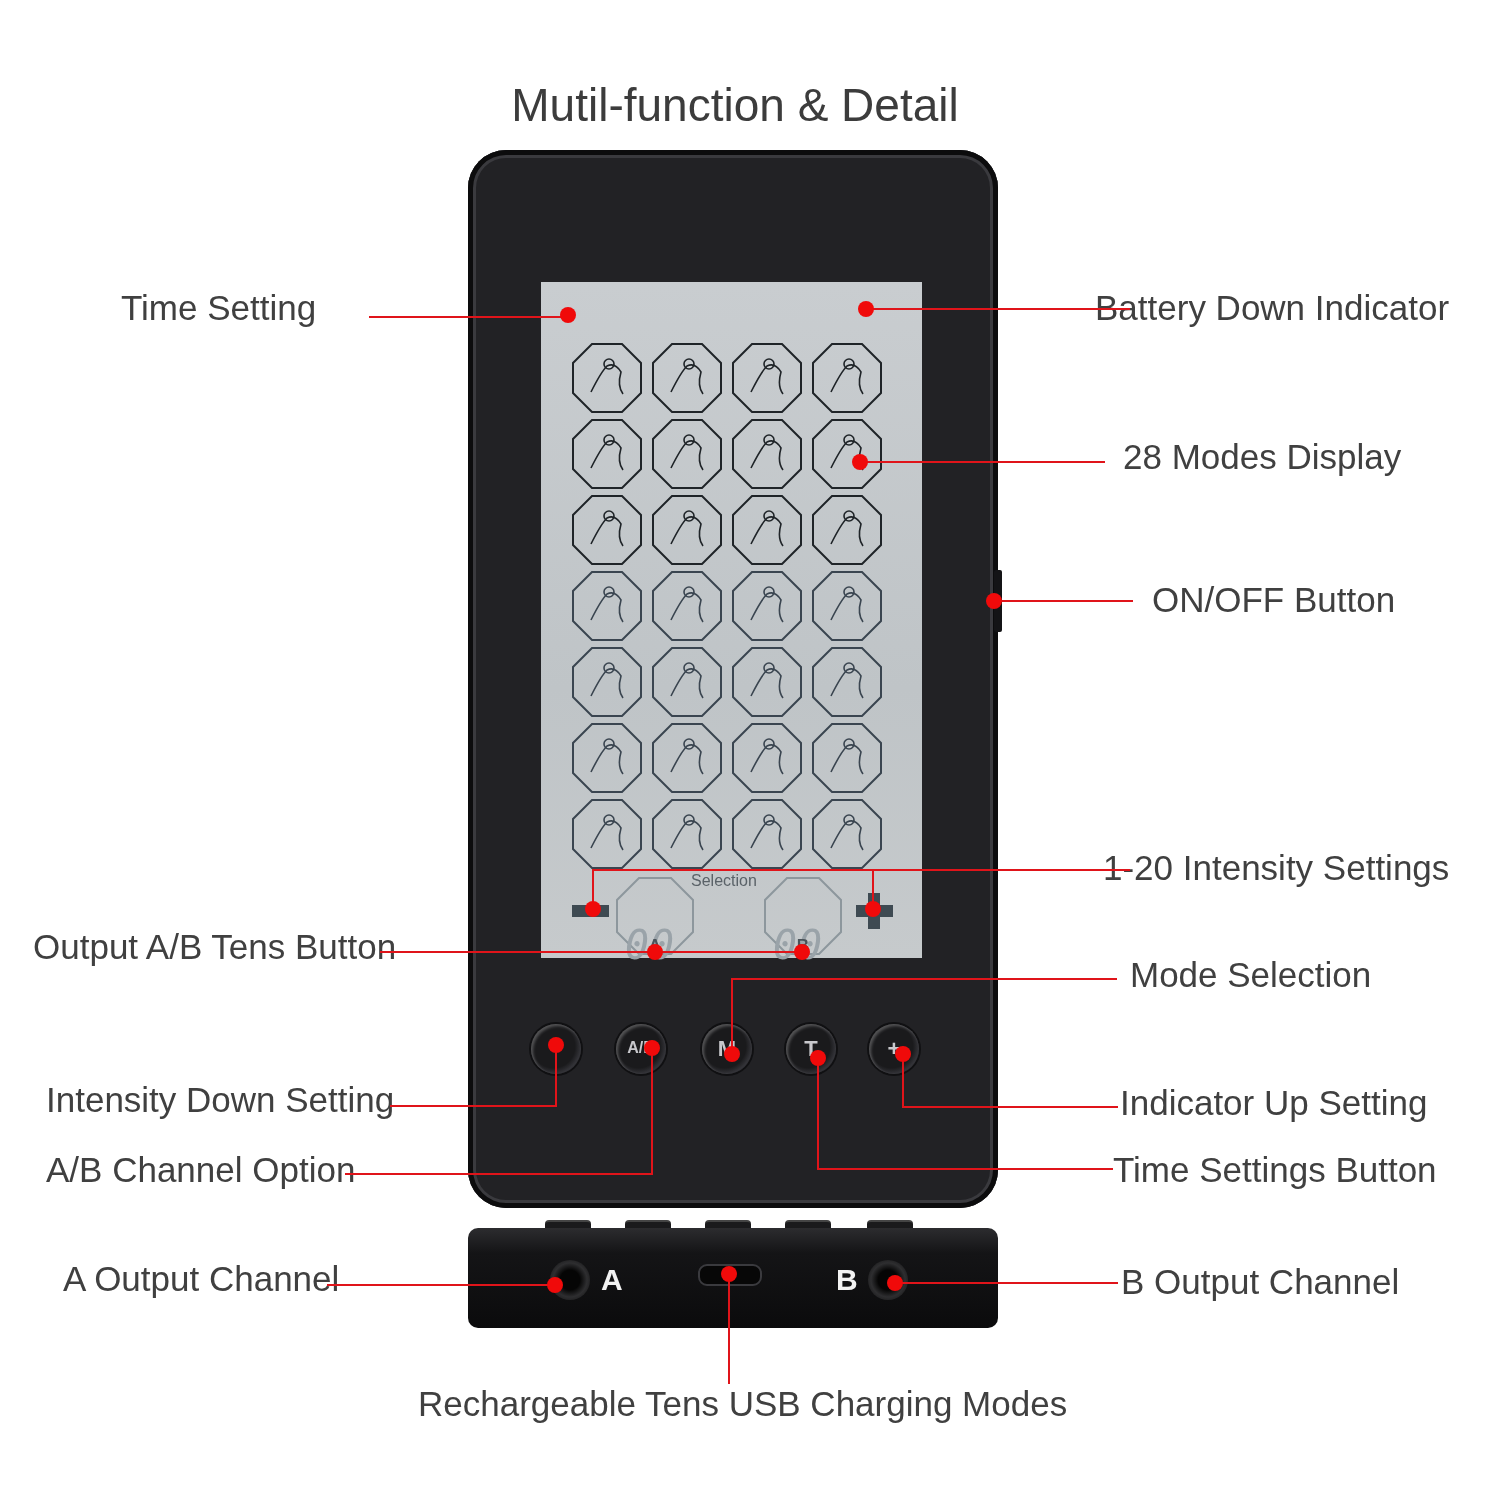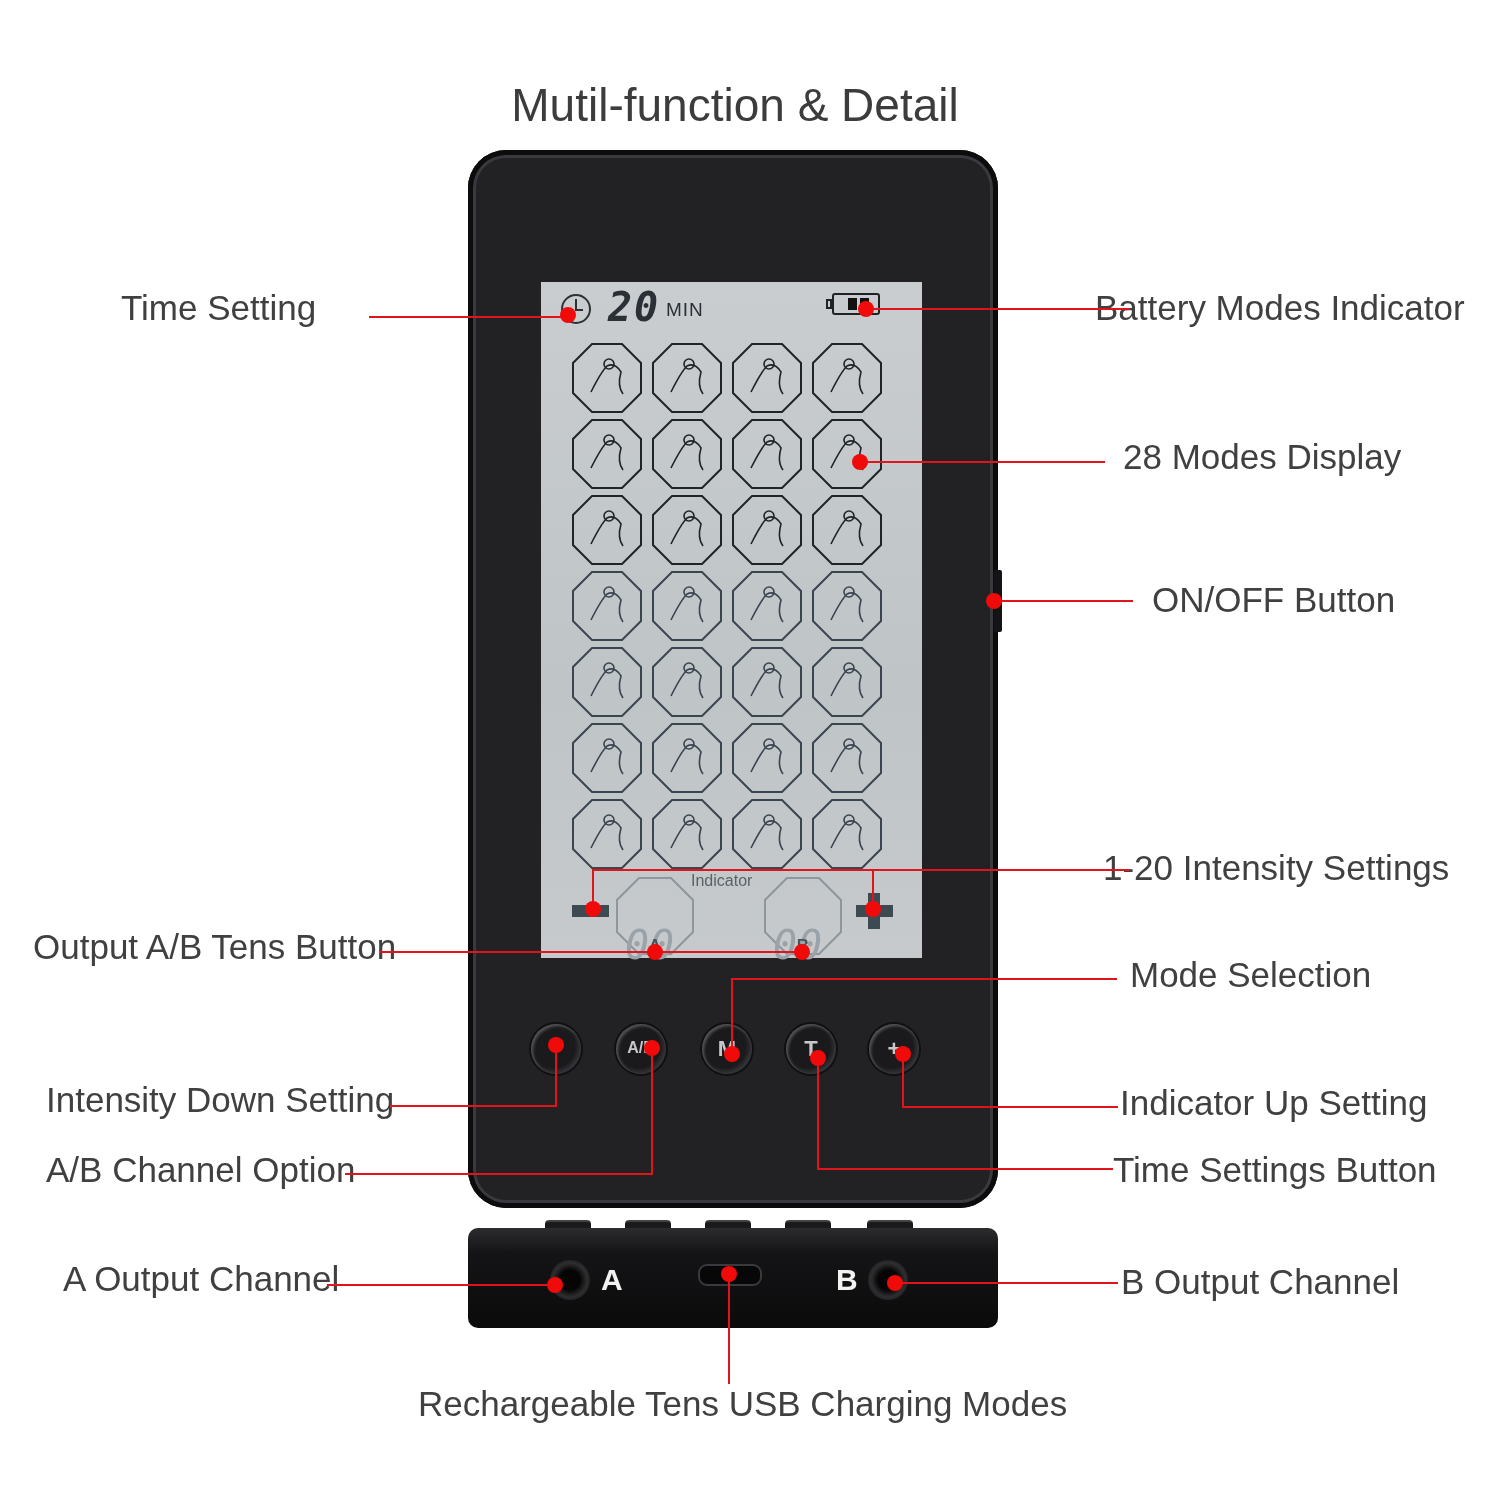--- a/index.html
+++ b/index.html
@@ -43,232 +43,222 @@
 </style>
 </head>
 <body>
 
 <div class="title">Mutil-function &amp; Detail</div>
 
 <div class="device"></div>
 <div class="side-btn"></div>
 
 <div class="lcd">
-  <div class="lcd-top">
-    <div class="clock"></div>
-    <div class="seg time-digits">20</div>
-    <div class="time-unit">MIN</div>
-    <div class="battery">
-      <div class="nub"></div>
-      <div class="bar" style="left:14px"></div>
-      <div class="bar" style="left:26px"></div>
+
+  <div class="modes" id="modes">
+      <div class="oct">
+        <svg viewBox="0 0 72 72">
+          <polygon points="21,2 51,2 70,21 70,51 51,70 21,70 2,51 2,21" fill="none" stroke="#1f2428" stroke-width="2"></polygon>
+          <path d="M20 50 Q30 30 36 24 Q44 20 50 30 Q46 44 52 52" fill="none" stroke="#1f2428" stroke-width="1.6"></path>
+          <circle cx="38" cy="22" r="5" fill="none" stroke="#1f2428" stroke-width="1.6"></circle>
+        </svg>
+      </div>
+      <div class="oct">
+        <svg viewBox="0 0 72 72">
+          <polygon points="21,2 51,2 70,21 70,51 51,70 21,70 2,51 2,21" fill="none" stroke="#1f2428" stroke-width="2"></polygon>
+          <path d="M20 50 Q30 30 36 24 Q44 20 50 30 Q46 44 52 52" fill="none" stroke="#1f2428" stroke-width="1.6"></path>
+          <circle cx="38" cy="22" r="5" fill="none" stroke="#1f2428" stroke-width="1.6"></circle>
+        </svg>
+      </div>
+      <div class="oct">
+        <svg viewBox="0 0 72 72">
+          <polygon points="21,2 51,2 70,21 70,51 51,70 21,70 2,51 2,21" fill="none" stroke="#1f2428" stroke-width="2"></polygon>
+          <path d="M20 50 Q30 30 36 24 Q44 20 50 30 Q46 44 52 52" fill="none" stroke="#1f2428" stroke-width="1.6"></path>
+          <circle cx="38" cy="22" r="5" fill="none" stroke="#1f2428" stroke-width="1.6"></circle>
+        </svg>
+      </div>
+      <div class="oct">
+        <svg viewBox="0 0 72 72">
+          <polygon points="21,2 51,2 70,21 70,51 51,70 21,70 2,51 2,21" fill="none" stroke="#1f2428" stroke-width="2"></polygon>
+          <path d="M20 50 Q30 30 36 24 Q44 20 50 30 Q46 44 52 52" fill="none" stroke="#1f2428" stroke-width="1.6"></path>
+          <circle cx="38" cy="22" r="5" fill="none" stroke="#1f2428" stroke-width="1.6"></circle>
+        </svg>
+      </div>
+      <div class="oct">
+        <svg viewBox="0 0 72 72">
+          <polygon points="21,2 51,2 70,21 70,51 51,70 21,70 2,51 2,21" fill="none" stroke="#1f2428" stroke-width="2"></polygon>
+          <path d="M20 50 Q30 30 36 24 Q44 20 50 30 Q46 44 52 52" fill="none" stroke="#1f2428" stroke-width="1.6"></path>
+          <circle cx="38" cy="22" r="5" fill="none" stroke="#1f2428" stroke-width="1.6"></circle>
+        </svg>
+      </div>
+      <div class="oct">
+        <svg viewBox="0 0 72 72">
+          <polygon points="21,2 51,2 70,21 70,51 51,70 21,70 2,51 2,21" fill="none" stroke="#1f2428" stroke-width="2"></polygon>
+          <path d="M20 50 Q30 30 36 24 Q44 20 50 30 Q46 44 52 52" fill="none" stroke="#1f2428" stroke-width="1.6"></path>
+          <circle cx="38" cy="22" r="5" fill="none" stroke="#1f2428" stroke-width="1.6"></circle>
+        </svg>
+      </div>
+      <div class="oct">
+        <svg viewBox="0 0 72 72">
+          <polygon points="21,2 51,2 70,21 70,51 51,70 21,70 2,51 2,21" fill="none" stroke="#1f2428" stroke-width="2"></polygon>
+          <path d="M20 50 Q30 30 36 24 Q44 20 50 30 Q46 44 52 52" fill="none" stroke="#1f2428" stroke-width="1.6"></path>
+          <circle cx="38" cy="22" r="5" fill="none" stroke="#1f2428" stroke-width="1.6"></circle>
+        </svg>
+      </div>
+      <div class="oct">
+        <svg viewBox="0 0 72 72">
+          <polygon points="21,2 51,2 70,21 70,51 51,70 21,70 2,51 2,21" fill="none" stroke="#1f2428" stroke-width="2"></polygon>
+          <path d="M20 50 Q30 30 36 24 Q44 20 50 30 Q46 44 52 52" fill="none" stroke="#1f2428" stroke-width="1.6"></path>
+          <circle cx="38" cy="22" r="5" fill="none" stroke="#1f2428" stroke-width="1.6"></circle>
+        </svg>
+      </div>
+      <div class="oct">
+        <svg viewBox="0 0 72 72">
+          <polygon points="21,2 51,2 70,21 70,51 51,70 21,70 2,51 2,21" fill="none" stroke="#1f2428" stroke-width="2"></polygon>
+          <path d="M20 50 Q30 30 36 24 Q44 20 50 30 Q46 44 52 52" fill="none" stroke="#1f2428" stroke-width="1.6"></path>
+          <circle cx="38" cy="22" r="5" fill="none" stroke="#1f2428" stroke-width="1.6"></circle>
+        </svg>
+      </div>
+      <div class="oct">
+        <svg viewBox="0 0 72 72">
+          <polygon points="21,2 51,2 70,21 70,51 51,70 21,70 2,51 2,21" fill="none" stroke="#1f2428" stroke-width="2"></polygon>
+          <path d="M20 50 Q30 30 36 24 Q44 20 50 30 Q46 44 52 52" fill="none" stroke="#1f2428" stroke-width="1.6"></path>
+          <circle cx="38" cy="22" r="5" fill="none" stroke="#1f2428" stroke-width="1.6"></circle>
+        </svg>
+      </div>
+      <div class="oct">
+        <svg viewBox="0 0 72 72">
+          <polygon points="21,2 51,2 70,21 70,51 51,70 21,70 2,51 2,21" fill="none" stroke="#1f2428" stroke-width="2"></polygon>
+          <path d="M20 50 Q30 30 36 24 Q44 20 50 30 Q46 44 52 52" fill="none" stroke="#1f2428" stroke-width="1.6"></path>
+          <circle cx="38" cy="22" r="5" fill="none" stroke="#1f2428" stroke-width="1.6"></circle>
+        </svg>
+      </div>
+      <div class="oct">
+        <svg viewBox="0 0 72 72">
+          <polygon points="21,2 51,2 70,21 70,51 51,70 21,70 2,51 2,21" fill="none" stroke="#1f2428" stroke-width="2"></polygon>
+          <path d="M20 50 Q30 30 36 24 Q44 20 50 30 Q46 44 52 52" fill="none" stroke="#1f2428" stroke-width="1.6"></path>
+          <circle cx="38" cy="22" r="5" fill="none" stroke="#1f2428" stroke-width="1.6"></circle>
+        </svg>
+      </div>
+      <div class="oct">
+        <svg viewBox="0 0 72 72">
+          <polygon points="21,2 51,2 70,21 70,51 51,70 21,70 2,51 2,21" fill="none" stroke="#3a4550" stroke-width="2"></polygon>
+          <path d="M20 50 Q30 30 36 24 Q44 20 50 30 Q46 44 52 52" fill="none" stroke="#3a4550" stroke-width="1.6"></path>
+          <circle cx="38" cy="22" r="5" fill="none" stroke="#3a4550" stroke-width="1.6"></circle>
+        </svg>
+      </div>
+      <div class="oct">
+        <svg viewBox="0 0 72 72">
+          <polygon points="21,2 51,2 70,21 70,51 51,70 21,70 2,51 2,21" fill="none" stroke="#3a4550" stroke-width="2"></polygon>
+          <path d="M20 50 Q30 30 36 24 Q44 20 50 30 Q46 44 52 52" fill="none" stroke="#3a4550" stroke-width="1.6"></path>
+          <circle cx="38" cy="22" r="5" fill="none" stroke="#3a4550" stroke-width="1.6"></circle>
+        </svg>
+      </div>
+      <div class="oct">
+        <svg viewBox="0 0 72 72">
+          <polygon points="21,2 51,2 70,21 70,51 51,70 21,70 2,51 2,21" fill="none" stroke="#3a4550" stroke-width="2"></polygon>
+          <path d="M20 50 Q30 30 36 24 Q44 20 50 30 Q46 44 52 52" fill="none" stroke="#3a4550" stroke-width="1.6"></path>
+          <circle cx="38" cy="22" r="5" fill="none" stroke="#3a4550" stroke-width="1.6"></circle>
+        </svg>
+      </div>
+      <div class="oct">
+        <svg viewBox="0 0 72 72">
+          <polygon points="21,2 51,2 70,21 70,51 51,70 21,70 2,51 2,21" fill="none" stroke="#3a4550" stroke-width="2"></polygon>
+          <path d="M20 50 Q30 30 36 24 Q44 20 50 30 Q46 44 52 52" fill="none" stroke="#3a4550" stroke-width="1.6"></path>
+          <circle cx="38" cy="22" r="5" fill="none" stroke="#3a4550" stroke-width="1.6"></circle>
+        </svg>
+      </div>
+      <div class="oct">
+        <svg viewBox="0 0 72 72">
+          <polygon points="21,2 51,2 70,21 70,51 51,70 21,70 2,51 2,21" fill="none" stroke="#3a4550" stroke-width="2"></polygon>
+          <path d="M20 50 Q30 30 36 24 Q44 20 50 30 Q46 44 52 52" fill="none" stroke="#3a4550" stroke-width="1.6"></path>
+          <circle cx="38" cy="22" r="5" fill="none" stroke="#3a4550" stroke-width="1.6"></circle>
+        </svg>
+      </div>
+      <div class="oct">
+        <svg viewBox="0 0 72 72">
+          <polygon points="21,2 51,2 70,21 70,51 51,70 21,70 2,51 2,21" fill="none" stroke="#3a4550" stroke-width="2"></polygon>
+          <path d="M20 50 Q30 30 36 24 Q44 20 50 30 Q46 44 52 52" fill="none" stroke="#3a4550" stroke-width="1.6"></path>
+          <circle cx="38" cy="22" r="5" fill="none" stroke="#3a4550" stroke-width="1.6"></circle>
+        </svg>
+      </div>
+      <div class="oct">
+        <svg viewBox="0 0 72 72">
+          <polygon points="21,2 51,2 70,21 70,51 51,70 21,70 2,51 2,21" fill="none" stroke="#3a4550" stroke-width="2"></polygon>
+          <path d="M20 50 Q30 30 36 24 Q44 20 50 30 Q46 44 52 52" fill="none" stroke="#3a4550" stroke-width="1.6"></path>
+          <circle cx="38" cy="22" r="5" fill="none" stroke="#3a4550" stroke-width="1.6"></circle>
+        </svg>
+      </div>
+      <div class="oct">
+        <svg viewBox="0 0 72 72">
+          <polygon points="21,2 51,2 70,21 70,51 51,70 21,70 2,51 2,21" fill="none" stroke="#3a4550" stroke-width="2"></polygon>
+          <path d="M20 50 Q30 30 36 24 Q44 20 50 30 Q46 44 52 52" fill="none" stroke="#3a4550" stroke-width="1.6"></path>
+          <circle cx="38" cy="22" r="5" fill="none" stroke="#3a4550" stroke-width="1.6"></circle>
+        </svg>
+      </div>
+      <div class="oct">
+        <svg viewBox="0 0 72 72">
+          <polygon points="21,2 51,2 70,21 70,51 51,70 21,70 2,51 2,21" fill="none" stroke="#3a4550" stroke-width="2"></polygon>
+          <path d="M20 50 Q30 30 36 24 Q44 20 50 30 Q46 44 52 52" fill="none" stroke="#3a4550" stroke-width="1.6"></path>
+          <circle cx="38" cy="22" r="5" fill="none" stroke="#3a4550" stroke-width="1.6"></circle>
+        </svg>
+      </div>
+      <div class="oct">
+        <svg viewBox="0 0 72 72">
+          <polygon points="21,2 51,2 70,21 70,51 51,70 21,70 2,51 2,21" fill="none" stroke="#3a4550" stroke-width="2"></polygon>
+          <path d="M20 50 Q30 30 36 24 Q44 20 50 30 Q46 44 52 52" fill="none" stroke="#3a4550" stroke-width="1.6"></path>
+          <circle cx="38" cy="22" r="5" fill="none" stroke="#3a4550" stroke-width="1.6"></circle>
+        </svg>
+      </div>
+      <div class="oct">
+        <svg viewBox="0 0 72 72">
+          <polygon points="21,2 51,2 70,21 70,51 51,70 21,70 2,51 2,21" fill="none" stroke="#3a4550" stroke-width="2"></polygon>
+          <path d="M20 50 Q30 30 36 24 Q44 20 50 30 Q46 44 52 52" fill="none" stroke="#3a4550" stroke-width="1.6"></path>
+          <circle cx="38" cy="22" r="5" fill="none" stroke="#3a4550" stroke-width="1.6"></circle>
+        </svg>
+      </div>
+      <div class="oct">
+        <svg viewBox="0 0 72 72">
+          <polygon points="21,2 51,2 70,21 70,51 51,70 21,70 2,51 2,21" fill="none" stroke="#3a4550" stroke-width="2"></polygon>
+          <path d="M20 50 Q30 30 36 24 Q44 20 50 30 Q46 44 52 52" fill="none" stroke="#3a4550" stroke-width="1.6"></path>
+          <circle cx="38" cy="22" r="5" fill="none" stroke="#3a4550" stroke-width="1.6"></circle>
+        </svg>
+      </div>
+      <div class="oct">
+        <svg viewBox="0 0 72 72">
+          <polygon points="21,2 51,2 70,21 70,51 51,70 21,70 2,51 2,21" fill="none" stroke="#3a4550" stroke-width="2"></polygon>
+          <path d="M20 50 Q30 30 36 24 Q44 20 50 30 Q46 44 52 52" fill="none" stroke="#3a4550" stroke-width="1.6"></path>
+          <circle cx="38" cy="22" r="5" fill="none" stroke="#3a4550" stroke-width="1.6"></circle>
+        </svg>
+      </div>
+      <div class="oct">
+        <svg viewBox="0 0 72 72">
+          <polygon points="21,2 51,2 70,21 70,51 51,70 21,70 2,51 2,21" fill="none" stroke="#3a4550" stroke-width="2"></polygon>
+          <path d="M20 50 Q30 30 36 24 Q44 20 50 30 Q46 44 52 52" fill="none" stroke="#3a4550" stroke-width="1.6"></path>
+          <circle cx="38" cy="22" r="5" fill="none" stroke="#3a4550" stroke-width="1.6"></circle>
+        </svg>
+      </div>
+      <div class="oct">
+        <svg viewBox="0 0 72 72">
+          <polygon points="21,2 51,2 70,21 70,51 51,70 21,70 2,51 2,21" fill="none" stroke="#3a4550" stroke-width="2"></polygon>
+          <path d="M20 50 Q30 30 36 24 Q44 20 50 30 Q46 44 52 52" fill="none" stroke="#3a4550" stroke-width="1.6"></path>
+          <circle cx="38" cy="22" r="5" fill="none" stroke="#3a4550" stroke-width="1.6"></circle>
+        </svg>
+      </div>
+      <div class="oct">
+        <svg viewBox="0 0 72 72">
+          <polygon points="21,2 51,2 70,21 70,51 51,70 21,70 2,51 2,21" fill="none" stroke="#3a4550" stroke-width="2"></polygon>
+          <path d="M20 50 Q30 30 36 24 Q44 20 50 30 Q46 44 52 52" fill="none" stroke="#3a4550" stroke-width="1.6"></path>
+          <circle cx="38" cy="22" r="5" fill="none" stroke="#3a4550" stroke-width="1.6"></circle>
+        </svg>
+      </div>
     </div>
-  </div>
-
-  <div class="modes" id="modes">
-      <div class="oct">
-        <svg viewBox="0 0 72 72">
-          <polygon points="21,2 51,2 70,21 70,51 51,70 21,70 2,51 2,21" fill="none" stroke="#1f2428" stroke-width="2"></polygon>
-          <path d="M20 50 Q30 30 36 24 Q44 20 50 30 Q46 44 52 52" fill="none" stroke="#1f2428" stroke-width="1.6"></path>
-          <circle cx="38" cy="22" r="5" fill="none" stroke="#1f2428" stroke-width="1.6"></circle>
-        </svg>
-      </div>
-      <div class="oct">
-        <svg viewBox="0 0 72 72">
-          <polygon points="21,2 51,2 70,21 70,51 51,70 21,70 2,51 2,21" fill="none" stroke="#1f2428" stroke-width="2"></polygon>
-          <path d="M20 50 Q30 30 36 24 Q44 20 50 30 Q46 44 52 52" fill="none" stroke="#1f2428" stroke-width="1.6"></path>
-          <circle cx="38" cy="22" r="5" fill="none" stroke="#1f2428" stroke-width="1.6"></circle>
-        </svg>
-      </div>
-      <div class="oct">
-        <svg viewBox="0 0 72 72">
-          <polygon points="21,2 51,2 70,21 70,51 51,70 21,70 2,51 2,21" fill="none" stroke="#1f2428" stroke-width="2"></polygon>
-          <path d="M20 50 Q30 30 36 24 Q44 20 50 30 Q46 44 52 52" fill="none" stroke="#1f2428" stroke-width="1.6"></path>
-          <circle cx="38" cy="22" r="5" fill="none" stroke="#1f2428" stroke-width="1.6"></circle>
-        </svg>
-      </div>
-      <div class="oct">
-        <svg viewBox="0 0 72 72">
-          <polygon points="21,2 51,2 70,21 70,51 51,70 21,70 2,51 2,21" fill="none" stroke="#1f2428" stroke-width="2"></polygon>
-          <path d="M20 50 Q30 30 36 24 Q44 20 50 30 Q46 44 52 52" fill="none" stroke="#1f2428" stroke-width="1.6"></path>
-          <circle cx="38" cy="22" r="5" fill="none" stroke="#1f2428" stroke-width="1.6"></circle>
-        </svg>
-      </div>
-      <div class="oct">
-        <svg viewBox="0 0 72 72">
-          <polygon points="21,2 51,2 70,21 70,51 51,70 21,70 2,51 2,21" fill="none" stroke="#1f2428" stroke-width="2"></polygon>
-          <path d="M20 50 Q30 30 36 24 Q44 20 50 30 Q46 44 52 52" fill="none" stroke="#1f2428" stroke-width="1.6"></path>
-          <circle cx="38" cy="22" r="5" fill="none" stroke="#1f2428" stroke-width="1.6"></circle>
-        </svg>
-      </div>
-      <div class="oct">
-        <svg viewBox="0 0 72 72">
-          <polygon points="21,2 51,2 70,21 70,51 51,70 21,70 2,51 2,21" fill="none" stroke="#1f2428" stroke-width="2"></polygon>
-          <path d="M20 50 Q30 30 36 24 Q44 20 50 30 Q46 44 52 52" fill="none" stroke="#1f2428" stroke-width="1.6"></path>
-          <circle cx="38" cy="22" r="5" fill="none" stroke="#1f2428" stroke-width="1.6"></circle>
-        </svg>
-      </div>
-      <div class="oct">
-        <svg viewBox="0 0 72 72">
-          <polygon points="21,2 51,2 70,21 70,51 51,70 21,70 2,51 2,21" fill="none" stroke="#1f2428" stroke-width="2"></polygon>
-          <path d="M20 50 Q30 30 36 24 Q44 20 50 30 Q46 44 52 52" fill="none" stroke="#1f2428" stroke-width="1.6"></path>
-          <circle cx="38" cy="22" r="5" fill="none" stroke="#1f2428" stroke-width="1.6"></circle>
-        </svg>
-      </div>
-      <div class="oct">
-        <svg viewBox="0 0 72 72">
-          <polygon points="21,2 51,2 70,21 70,51 51,70 21,70 2,51 2,21" fill="none" stroke="#1f2428" stroke-width="2"></polygon>
-          <path d="M20 50 Q30 30 36 24 Q44 20 50 30 Q46 44 52 52" fill="none" stroke="#1f2428" stroke-width="1.6"></path>
-          <circle cx="38" cy="22" r="5" fill="none" stroke="#1f2428" stroke-width="1.6"></circle>
-        </svg>
-      </div>
-      <div class="oct">
-        <svg viewBox="0 0 72 72">
-          <polygon points="21,2 51,2 70,21 70,51 51,70 21,70 2,51 2,21" fill="none" stroke="#1f2428" stroke-width="2"></polygon>
-          <path d="M20 50 Q30 30 36 24 Q44 20 50 30 Q46 44 52 52" fill="none" stroke="#1f2428" stroke-width="1.6"></path>
-          <circle cx="38" cy="22" r="5" fill="none" stroke="#1f2428" stroke-width="1.6"></circle>
-        </svg>
-      </div>
-      <div class="oct">
-        <svg viewBox="0 0 72 72">
-          <polygon points="21,2 51,2 70,21 70,51 51,70 21,70 2,51 2,21" fill="none" stroke="#1f2428" stroke-width="2"></polygon>
-          <path d="M20 50 Q30 30 36 24 Q44 20 50 30 Q46 44 52 52" fill="none" stroke="#1f2428" stroke-width="1.6"></path>
-          <circle cx="38" cy="22" r="5" fill="none" stroke="#1f2428" stroke-width="1.6"></circle>
-        </svg>
-      </div>
-      <div class="oct">
-        <svg viewBox="0 0 72 72">
-          <polygon points="21,2 51,2 70,21 70,51 51,70 21,70 2,51 2,21" fill="none" stroke="#1f2428" stroke-width="2"></polygon>
-          <path d="M20 50 Q30 30 36 24 Q44 20 50 30 Q46 44 52 52" fill="none" stroke="#1f2428" stroke-width="1.6"></path>
-          <circle cx="38" cy="22" r="5" fill="none" stroke="#1f2428" stroke-width="1.6"></circle>
-        </svg>
-      </div>
-      <div class="oct">
-        <svg viewBox="0 0 72 72">
-          <polygon points="21,2 51,2 70,21 70,51 51,70 21,70 2,51 2,21" fill="none" stroke="#1f2428" stroke-width="2"></polygon>
-          <path d="M20 50 Q30 30 36 24 Q44 20 50 30 Q46 44 52 52" fill="none" stroke="#1f2428" stroke-width="1.6"></path>
-          <circle cx="38" cy="22" r="5" fill="none" stroke="#1f2428" stroke-width="1.6"></circle>
-        </svg>
-      </div>
-      <div class="oct">
-        <svg viewBox="0 0 72 72">
-          <polygon points="21,2 51,2 70,21 70,51 51,70 21,70 2,51 2,21" fill="none" stroke="#3a4550" stroke-width="2"></polygon>
-          <path d="M20 50 Q30 30 36 24 Q44 20 50 30 Q46 44 52 52" fill="none" stroke="#3a4550" stroke-width="1.6"></path>
-          <circle cx="38" cy="22" r="5" fill="none" stroke="#3a4550" stroke-width="1.6"></circle>
-        </svg>
-      </div>
-      <div class="oct">
-        <svg viewBox="0 0 72 72">
-          <polygon points="21,2 51,2 70,21 70,51 51,70 21,70 2,51 2,21" fill="none" stroke="#3a4550" stroke-width="2"></polygon>
-          <path d="M20 50 Q30 30 36 24 Q44 20 50 30 Q46 44 52 52" fill="none" stroke="#3a4550" stroke-width="1.6"></path>
-          <circle cx="38" cy="22" r="5" fill="none" stroke="#3a4550" stroke-width="1.6"></circle>
-        </svg>
-      </div>
-      <div class="oct">
-        <svg viewBox="0 0 72 72">
-          <polygon points="21,2 51,2 70,21 70,51 51,70 21,70 2,51 2,21" fill="none" stroke="#3a4550" stroke-width="2"></polygon>
-          <path d="M20 50 Q30 30 36 24 Q44 20 50 30 Q46 44 52 52" fill="none" stroke="#3a4550" stroke-width="1.6"></path>
-          <circle cx="38" cy="22" r="5" fill="none" stroke="#3a4550" stroke-width="1.6"></circle>
-        </svg>
-      </div>
-      <div class="oct">
-        <svg viewBox="0 0 72 72">
-          <polygon points="21,2 51,2 70,21 70,51 51,70 21,70 2,51 2,21" fill="none" stroke="#3a4550" stroke-width="2"></polygon>
-          <path d="M20 50 Q30 30 36 24 Q44 20 50 30 Q46 44 52 52" fill="none" stroke="#3a4550" stroke-width="1.6"></path>
-          <circle cx="38" cy="22" r="5" fill="none" stroke="#3a4550" stroke-width="1.6"></circle>
-        </svg>
-      </div>
-      <div class="oct">
-        <svg viewBox="0 0 72 72">
-          <polygon points="21,2 51,2 70,21 70,51 51,70 21,70 2,51 2,21" fill="none" stroke="#3a4550" stroke-width="2"></polygon>
-          <path d="M20 50 Q30 30 36 24 Q44 20 50 30 Q46 44 52 52" fill="none" stroke="#3a4550" stroke-width="1.6"></path>
-          <circle cx="38" cy="22" r="5" fill="none" stroke="#3a4550" stroke-width="1.6"></circle>
-        </svg>
-      </div>
-      <div class="oct">
-        <svg viewBox="0 0 72 72">
-          <polygon points="21,2 51,2 70,21 70,51 51,70 21,70 2,51 2,21" fill="none" stroke="#3a4550" stroke-width="2"></polygon>
-          <path d="M20 50 Q30 30 36 24 Q44 20 50 30 Q46 44 52 52" fill="none" stroke="#3a4550" stroke-width="1.6"></path>
-          <circle cx="38" cy="22" r="5" fill="none" stroke="#3a4550" stroke-width="1.6"></circle>
-        </svg>
-      </div>
-      <div class="oct">
-        <svg viewBox="0 0 72 72">
-          <polygon points="21,2 51,2 70,21 70,51 51,70 21,70 2,51 2,21" fill="none" stroke="#3a4550" stroke-width="2"></polygon>
-          <path d="M20 50 Q30 30 36 24 Q44 20 50 30 Q46 44 52 52" fill="none" stroke="#3a4550" stroke-width="1.6"></path>
-          <circle cx="38" cy="22" r="5" fill="none" stroke="#3a4550" stroke-width="1.6"></circle>
-        </svg>
-      </div>
-      <div class="oct">
-        <svg viewBox="0 0 72 72">
-          <polygon points="21,2 51,2 70,21 70,51 51,70 21,70 2,51 2,21" fill="none" stroke="#3a4550" stroke-width="2"></polygon>
-          <path d="M20 50 Q30 30 36 24 Q44 20 50 30 Q46 44 52 52" fill="none" stroke="#3a4550" stroke-width="1.6"></path>
-          <circle cx="38" cy="22" r="5" fill="none" stroke="#3a4550" stroke-width="1.6"></circle>
-        </svg>
-      </div>
-      <div class="oct">
-        <svg viewBox="0 0 72 72">
-          <polygon points="21,2 51,2 70,21 70,51 51,70 21,70 2,51 2,21" fill="none" stroke="#3a4550" stroke-width="2"></polygon>
-          <path d="M20 50 Q30 30 36 24 Q44 20 50 30 Q46 44 52 52" fill="none" stroke="#3a4550" stroke-width="1.6"></path>
-          <circle cx="38" cy="22" r="5" fill="none" stroke="#3a4550" stroke-width="1.6"></circle>
-        </svg>
-      </div>
-      <div class="oct">
-        <svg viewBox="0 0 72 72">
-          <polygon points="21,2 51,2 70,21 70,51 51,70 21,70 2,51 2,21" fill="none" stroke="#3a4550" stroke-width="2"></polygon>
-          <path d="M20 50 Q30 30 36 24 Q44 20 50 30 Q46 44 52 52" fill="none" stroke="#3a4550" stroke-width="1.6"></path>
-          <circle cx="38" cy="22" r="5" fill="none" stroke="#3a4550" stroke-width="1.6"></circle>
-        </svg>
-      </div>
-      <div class="oct">
-        <svg viewBox="0 0 72 72">
-          <polygon points="21,2 51,2 70,21 70,51 51,70 21,70 2,51 2,21" fill="none" stroke="#3a4550" stroke-width="2"></polygon>
-          <path d="M20 50 Q30 30 36 24 Q44 20 50 30 Q46 44 52 52" fill="none" stroke="#3a4550" stroke-width="1.6"></path>
-          <circle cx="38" cy="22" r="5" fill="none" stroke="#3a4550" stroke-width="1.6"></circle>
-        </svg>
-      </div>
-      <div class="oct">
-        <svg viewBox="0 0 72 72">
-          <polygon points="21,2 51,2 70,21 70,51 51,70 21,70 2,51 2,21" fill="none" stroke="#3a4550" stroke-width="2"></polygon>
-          <path d="M20 50 Q30 30 36 24 Q44 20 50 30 Q46 44 52 52" fill="none" stroke="#3a4550" stroke-width="1.6"></path>
-          <circle cx="38" cy="22" r="5" fill="none" stroke="#3a4550" stroke-width="1.6"></circle>
-        </svg>
-      </div>
-      <div class="oct">
-        <svg viewBox="0 0 72 72">
-          <polygon points="21,2 51,2 70,21 70,51 51,70 21,70 2,51 2,21" fill="none" stroke="#3a4550" stroke-width="2"></polygon>
-          <path d="M20 50 Q30 30 36 24 Q44 20 50 30 Q46 44 52 52" fill="none" stroke="#3a4550" stroke-width="1.6"></path>
-          <circle cx="38" cy="22" r="5" fill="none" stroke="#3a4550" stroke-width="1.6"></circle>
-        </svg>
-      </div>
-      <div class="oct">
-        <svg viewBox="0 0 72 72">
-          <polygon points="21,2 51,2 70,21 70,51 51,70 21,70 2,51 2,21" fill="none" stroke="#3a4550" stroke-width="2"></polygon>
-          <path d="M20 50 Q30 30 36 24 Q44 20 50 30 Q46 44 52 52" fill="none" stroke="#3a4550" stroke-width="1.6"></path>
-          <circle cx="38" cy="22" r="5" fill="none" stroke="#3a4550" stroke-width="1.6"></circle>
-        </svg>
-      </div>
-      <div class="oct">
-        <svg viewBox="0 0 72 72">
-          <polygon points="21,2 51,2 70,21 70,51 51,70 21,70 2,51 2,21" fill="none" stroke="#3a4550" stroke-width="2"></polygon>
-          <path d="M20 50 Q30 30 36 24 Q44 20 50 30 Q46 44 52 52" fill="none" stroke="#3a4550" stroke-width="1.6"></path>
-          <circle cx="38" cy="22" r="5" fill="none" stroke="#3a4550" stroke-width="1.6"></circle>
-        </svg>
-      </div>
-      <div class="oct">
-        <svg viewBox="0 0 72 72">
-          <polygon points="21,2 51,2 70,21 70,51 51,70 21,70 2,51 2,21" fill="none" stroke="#3a4550" stroke-width="2"></polygon>
-          <path d="M20 50 Q30 30 36 24 Q44 20 50 30 Q46 44 52 52" fill="none" stroke="#3a4550" stroke-width="1.6"></path>
-          <circle cx="38" cy="22" r="5" fill="none" stroke="#3a4550" stroke-width="1.6"></circle>
-        </svg>
-      </div>
-    </div>
 
   <div class="intensity-area">
-    <div class="int-label">Indicator</div>
+    <div class="int-label">Selection</div>
     <div class="minus"></div>
     <div class="plus-h"></div>
     <div class="plus-v"></div>
     <div class="chan" style="left:74px">
       <svg viewBox="0 0 80 80">
           <polygon points="24,2 56,2 78,24 78,56 56,78 24,78 2,56 2,24" fill="none" stroke="#8d979d" stroke-width="2"></polygon>
         </svg>
       <div class="digits">00</div>
       <div class="letter">A</div>
     </div>
@@ -306,21 +296,21 @@
     <i style="left:322px"></i>
 </div>
 <div class="base"></div>
 <div class="jack" style="left:550px"></div>
 <div class="port-letter" style="left:601px">A</div>
 <div class="usb"></div>
 <div class="port-letter" style="left:836px">B</div>
 <div class="jack" style="left:868px"></div>
 
 <div class="lbl" style="left:121px;top:288px">Time Setting</div>
-<div class="lbl" style="left:1095px;top:288px">Battery Modes Indicator</div>
+<div class="lbl" style="left:1095px;top:288px">Battery Down Indicator</div>
 <div class="lbl" style="left:1123px;top:437px">28 Modes Display</div>
 <div class="lbl" style="left:1152px;top:580px">ON/OFF Button</div>
 <div class="lbl" style="left:1103px;top:848px">1-20 Intensity Settings</div>
 <div class="lbl" style="left:33px;top:927px">Output A/B Tens Button</div>
 <div class="lbl" style="left:1130px;top:955px">Mode Selection</div>
 <div class="lbl" style="left:46px;top:1080px">Intensity Down Setting</div>
 <div class="lbl" style="left:1120px;top:1083px">Indicator Up Setting</div>
 <div class="lbl" style="left:46px;top:1150px">A/B Channel Option</div>
 <div class="lbl" style="left:1113px;top:1150px">Time Settings Button</div>
 <div class="lbl" style="left:63px;top:1259px">A Output Channel</div>

